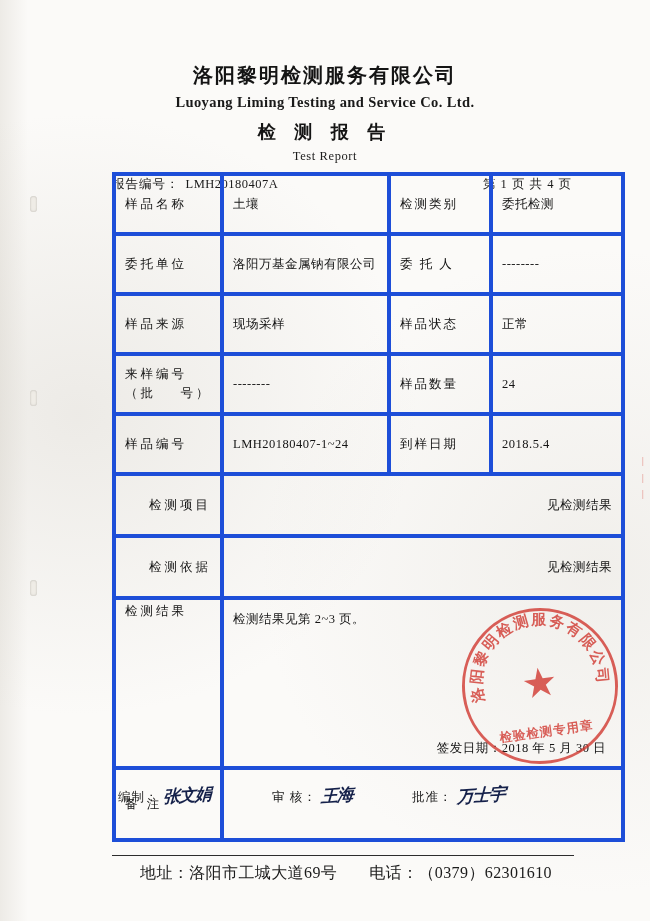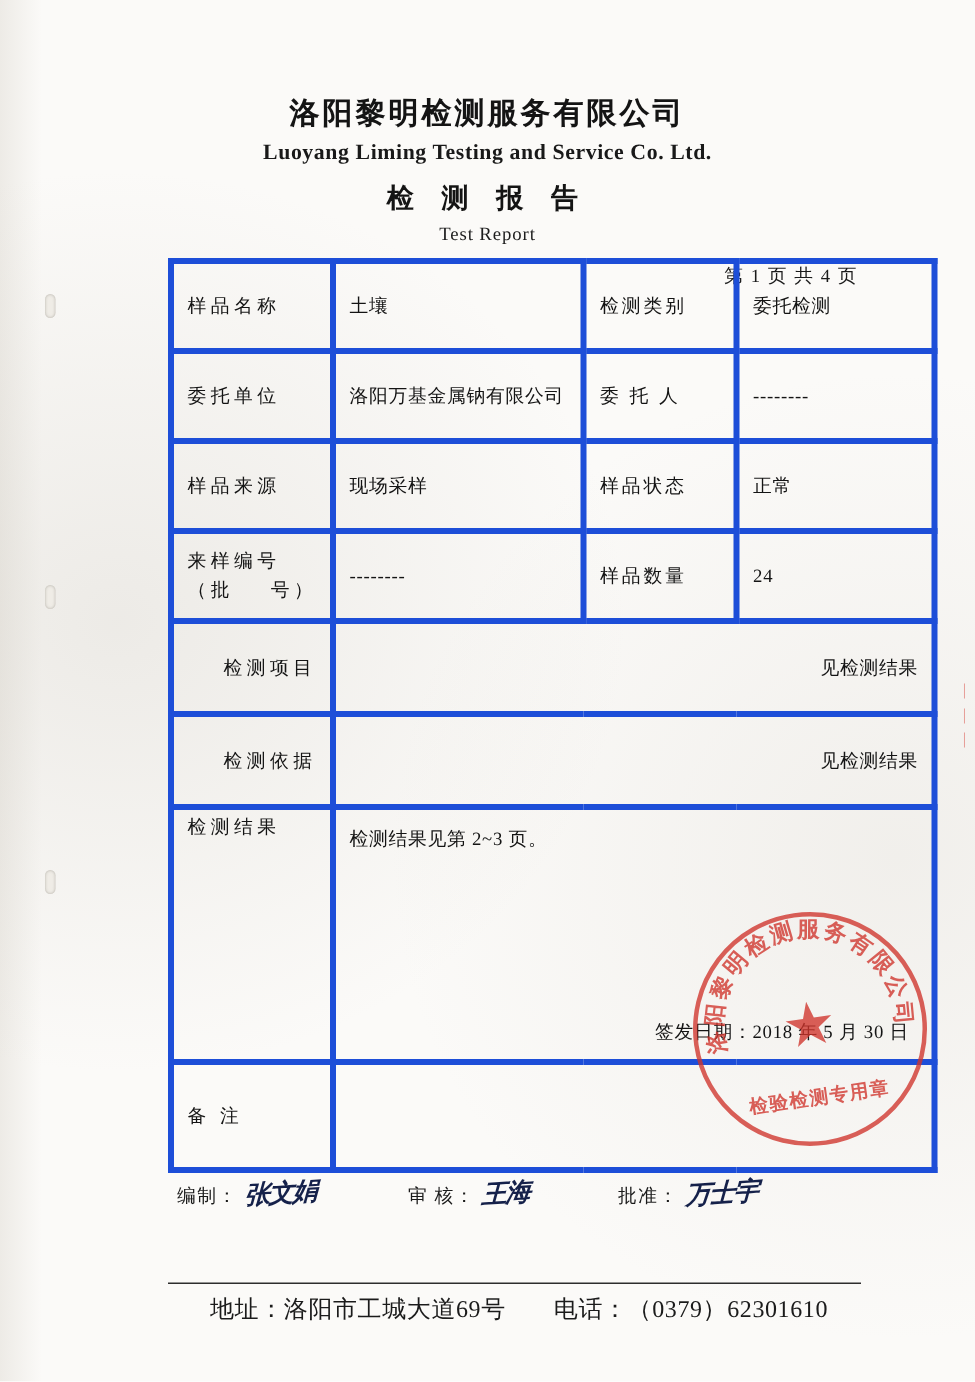--- a/index.html
+++ b/index.html
@@ -283,20 +283,23 @@
 <div class="content">
 
   <div class="header">
     <div class="company-cn">洛阳黎明检测服务有限公司</div>
     <div class="company-en">Luoyang Liming Testing and Service Co. Ltd.</div>
     <div class="report-cn">检 测 报 告</div>
     <div class="report-en">Test Report</div>
   </div>
 
   <div class="meta-row">
+    <div class="report-no">
+      <span class="label">报告编号：</span><span class="value">LMH20180407A</span>
+    </div>
     <div class="page-no">第 1 页 共 4 页</div>
   </div>
 
   <table class="main">
     <tbody>
         <tr>
       <td class="lbl">样品名称</td>
       <td class="val">土壤</td>
       <td class="lbl2">检测类别</td>
       <td class="val2">委托检测</td>
@@ -314,20 +317,26 @@
       <td class="val2">正常</td>
     </tr>
     <tr>
       <td class="lbl two-line">
         <span>来样编号</span><br>
         <span>（批&nbsp;&nbsp;&nbsp;&nbsp;号）</span>
       </td>
       <td class="val dash">--------</td>
       <td class="lbl2">样品数量</td>
       <td class="val2">24</td>
+    </tr>
+    <tr>
+      <td class="lbl">样品编号</td>
+      <td class="val">LMH20180407-1~24</td>
+      <td class="lbl2">到样日期</td>
+      <td class="val2">2018.5.4</td>
     </tr>
     <tr class="r-item">
       <td class="lbl">检测项目</td>
       <td class="wide" colspan="3">见检测结果</td>
     </tr>
     <tr class="r-basis">
       <td class="lbl">检测依据</td>
       <td class="wide" colspan="3">见检测结果</td>
     </tr>
     <tr class="r-result">

